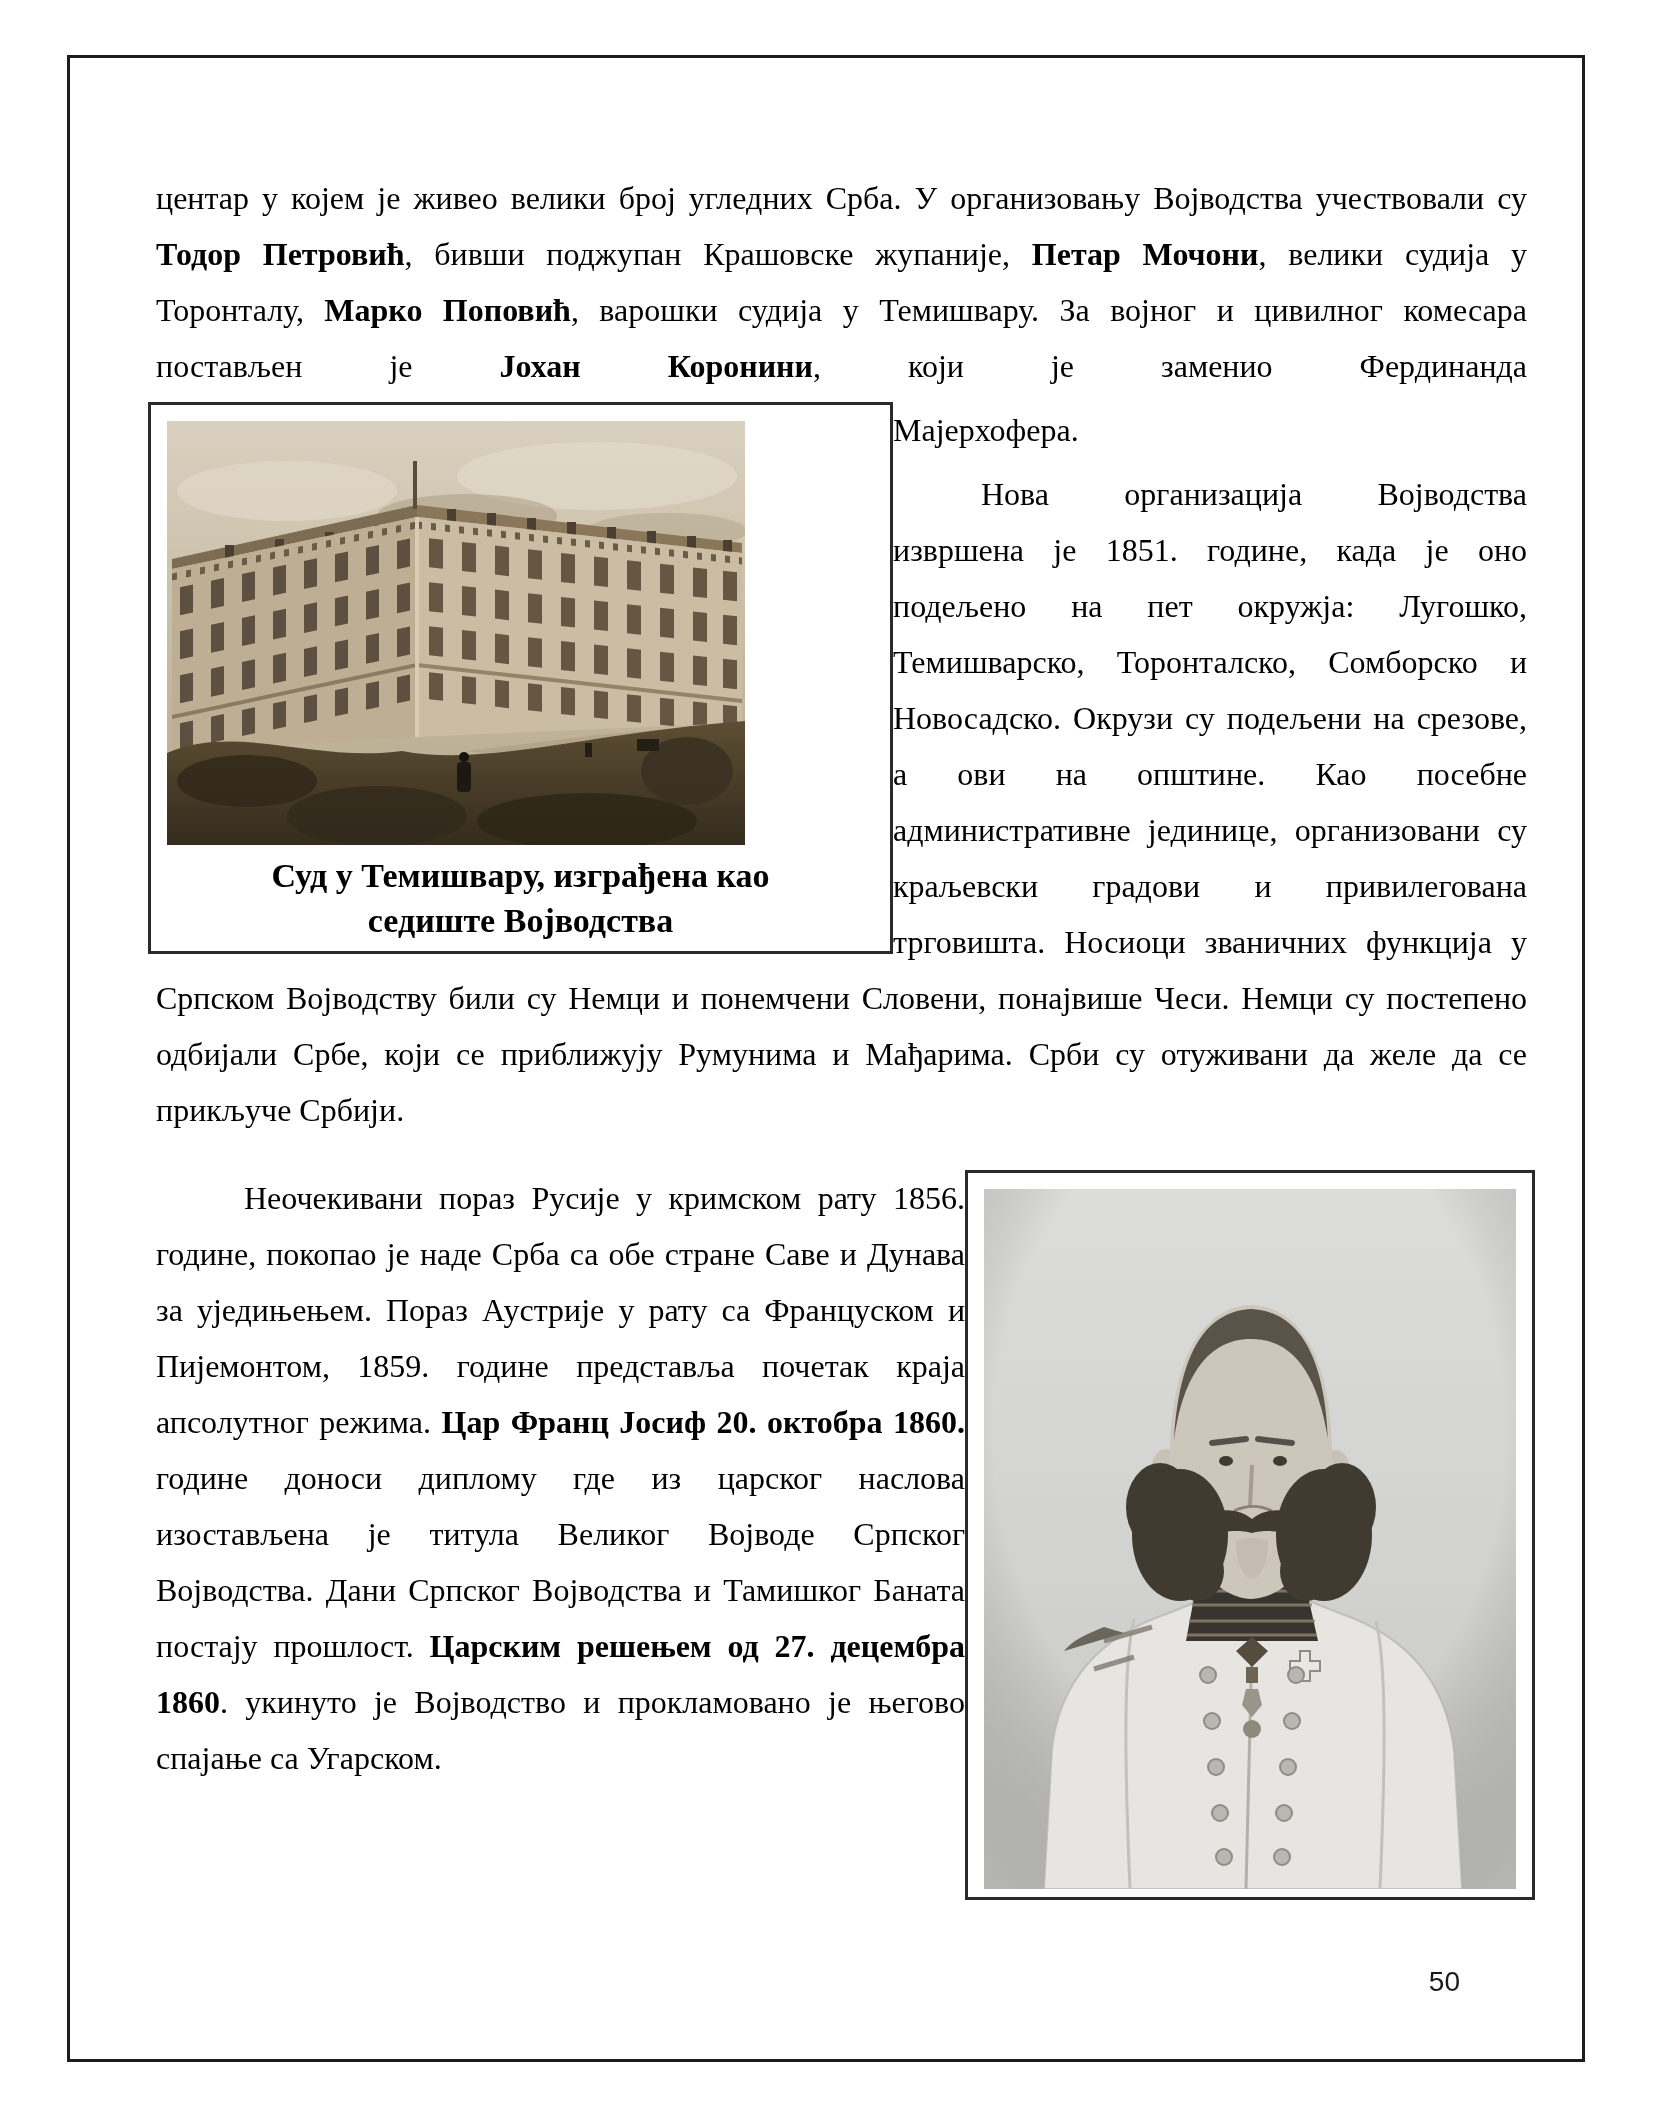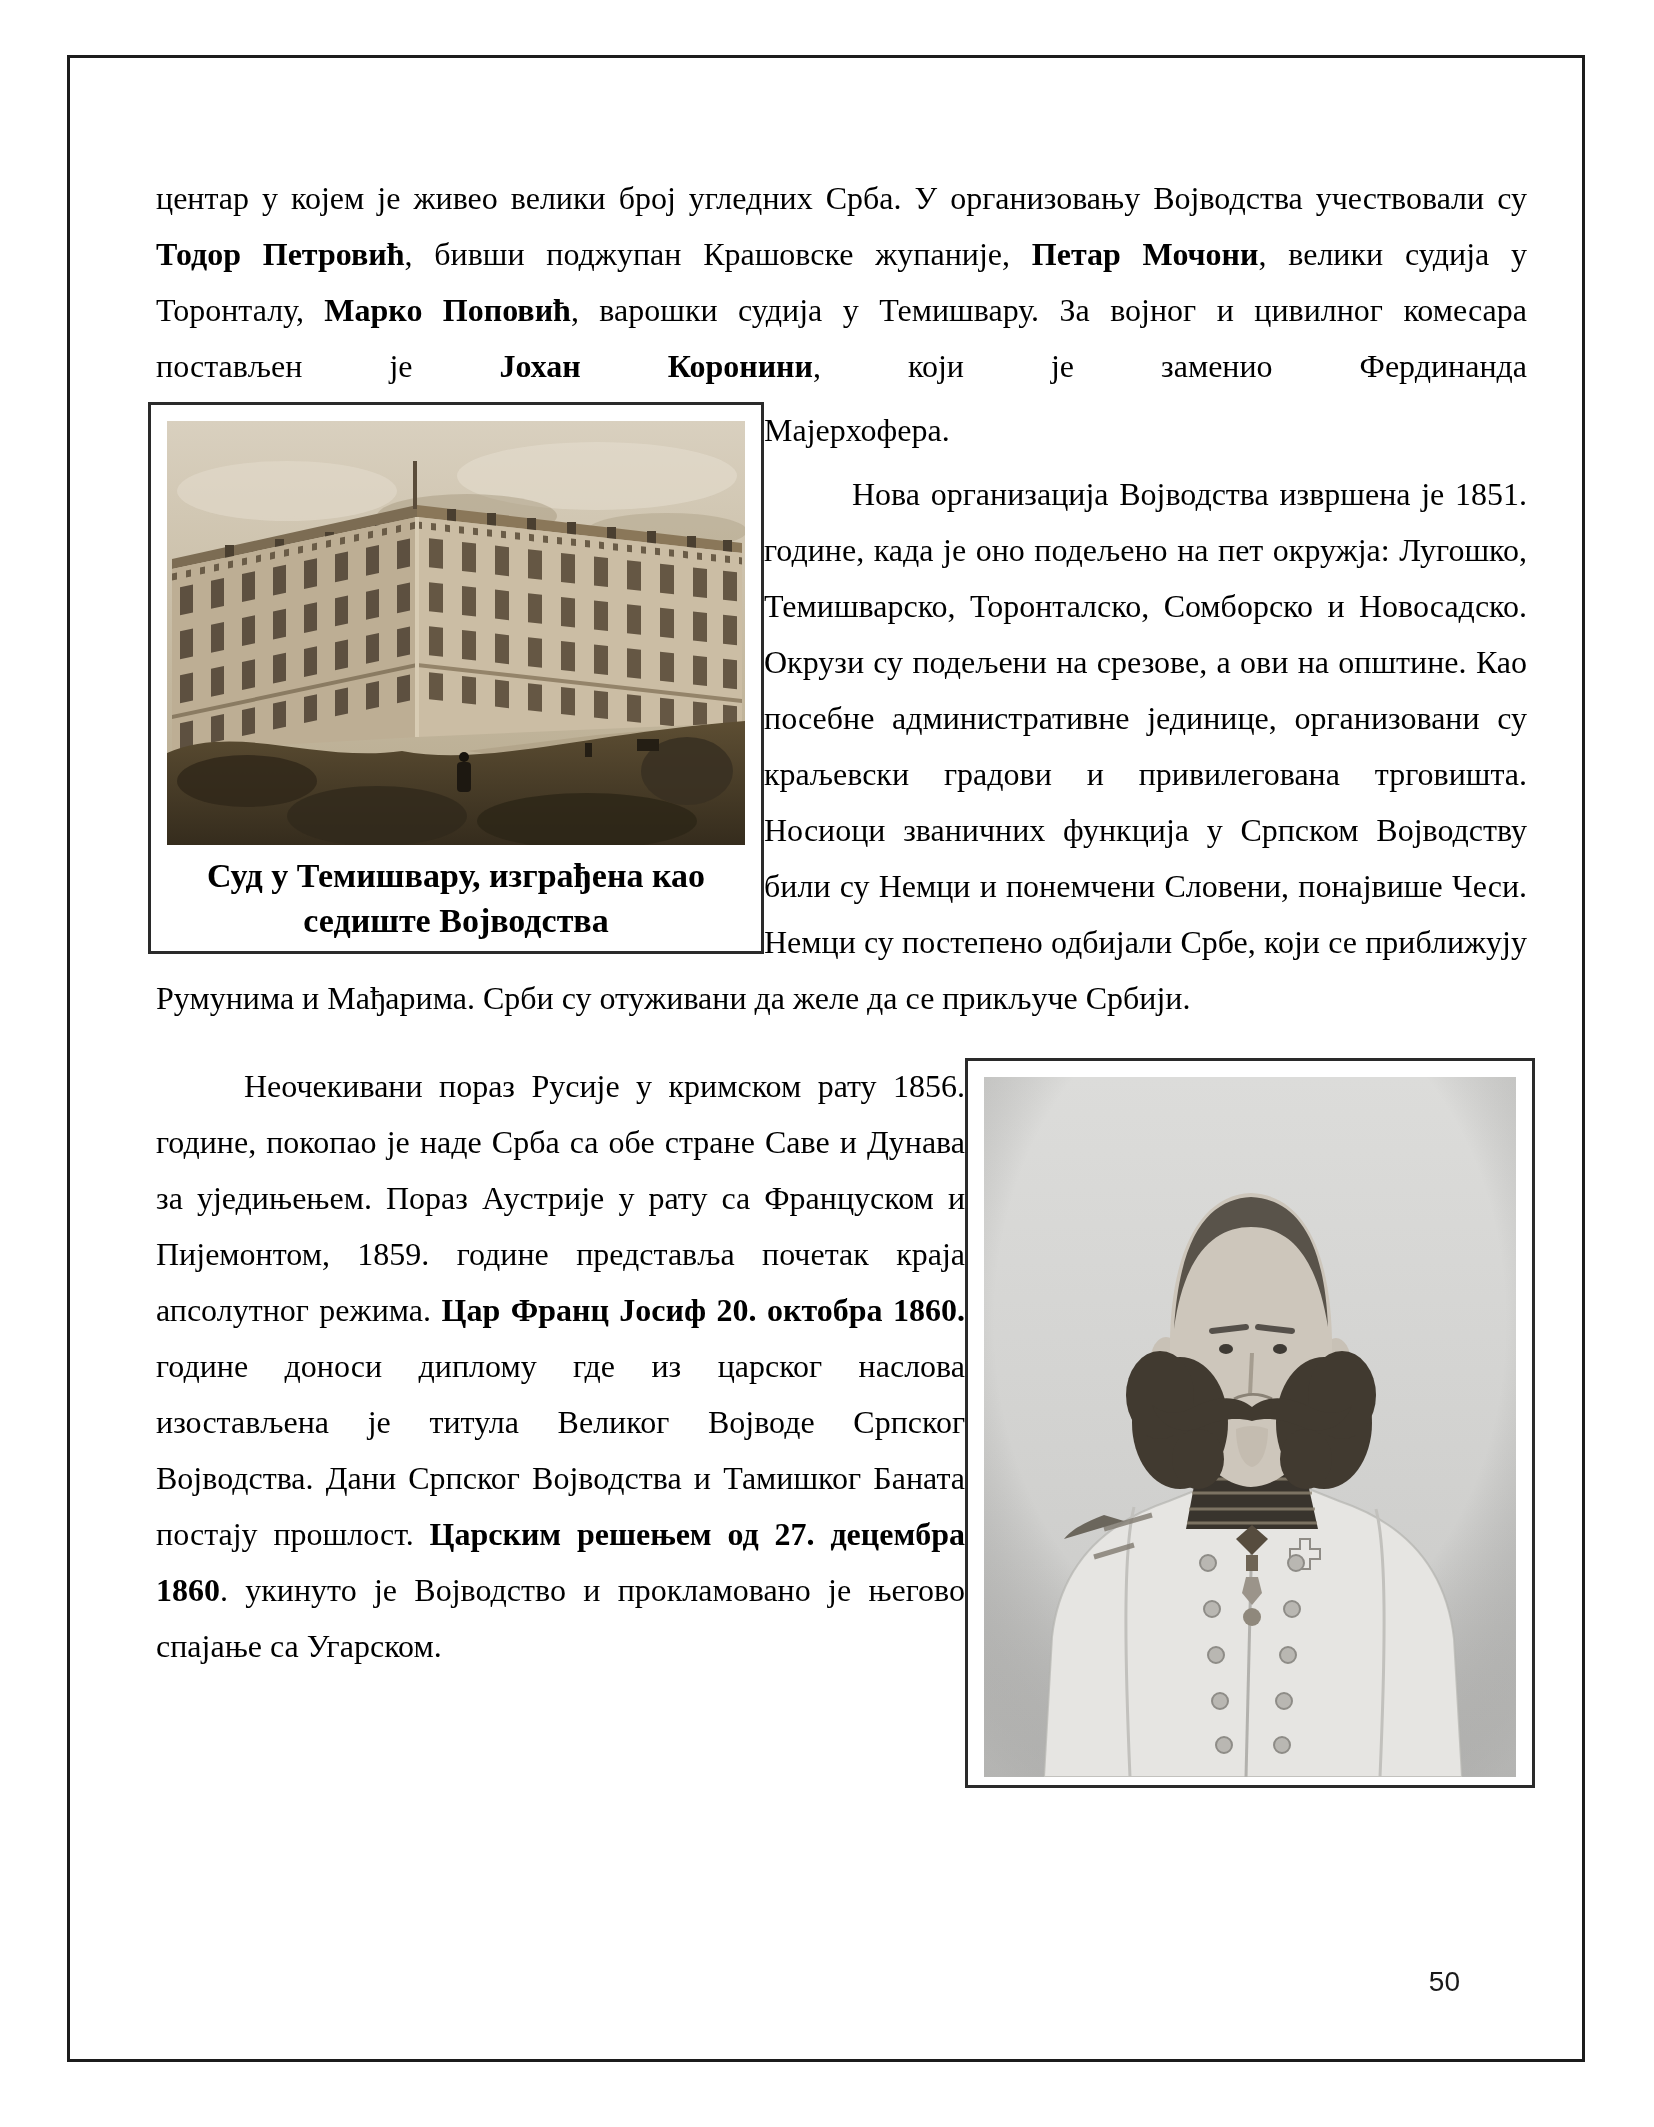--- a/index.html
+++ b/index.html
@@ -35,21 +35,21 @@
   .b { font-weight: bold; }
   .flow::after { content: ""; display: block; clear: both; }
   .flow2 { margin-top: 24px; }
 
   figure.fig {
     margin: 0; padding: 16px 16px 8px 16px;
     border: 3px solid #2a2a2a;
     background: #ffffff;
     box-sizing: border-box;
   }
-  .fig-left  { float: left;  width: 616px; margin: 2px 18px 24px 0; }
+  .fig-left  { float: left;  width: 745px; margin: 2px 18px 24px 0; }
   .fig-right { float: right; width: 570px; margin: 0 82px 20px 24px; }
   .photo { font-size: 0; line-height: 0; }
   figcaption.cap {
     font-weight: bold;
     font-size: 34px;
     line-height: 45px;
     text-align: center;
     white-space: pre-line;
     padding-top: 8px;
   }

